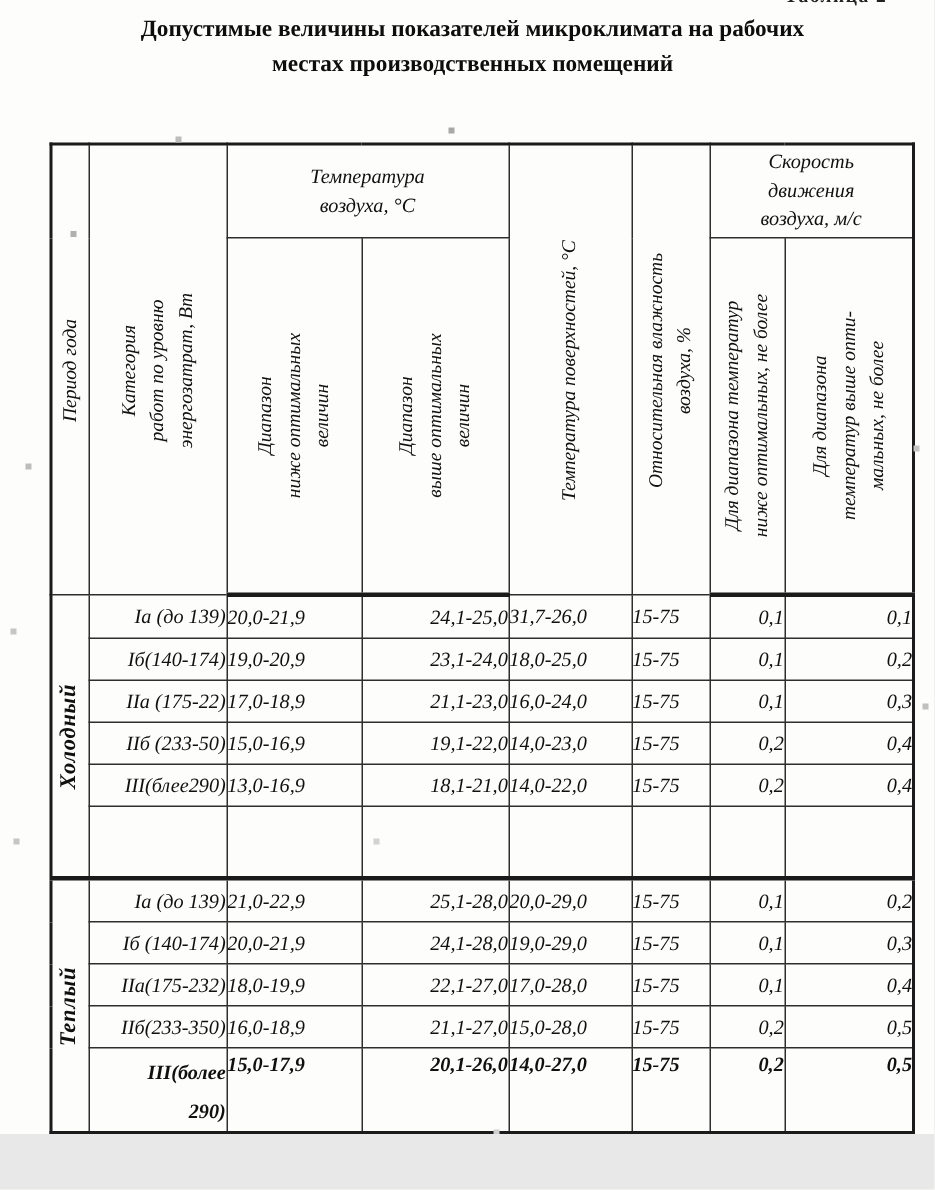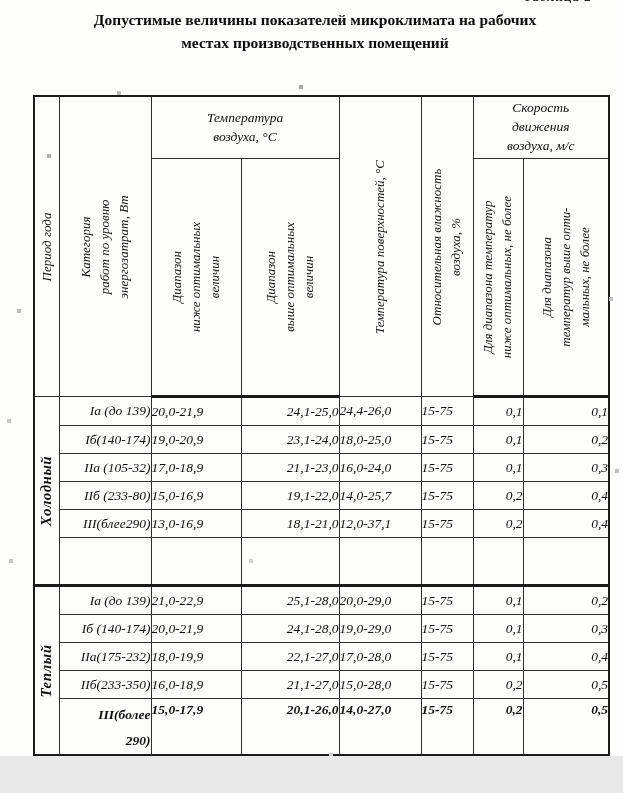--- a/index.html
+++ b/index.html
@@ -123,57 +123,57 @@
     </thead>
 
     <tbody class="cold">
       <tr>
         <td rowspan="6" class="period-cell">
           <div class="vtext">Холодный</div>
         </td>
         <td class="cat">Ia (до 139)</td>
         <td class="ar">20,0-21,9</td>
         <td class="ac">24,1-25,0</td>
-        <td class="ar">24,4-26,0</td>
+        <td class="ar">31,7-26,0</td>
         <td class="ar">15-75</td>
         <td class="ac">0,1</td>
         <td class="ac">0,1</td>
       </tr>
       <tr>
         <td class="cat">Iб(140-174)</td>
         <td class="ar">19,0-20,9</td>
         <td class="ac">23,1-24,0</td>
         <td class="ar">18,0-25,0</td>
         <td class="ar">15-75</td>
         <td class="ac">0,1</td>
         <td class="ac">0,2</td>
       </tr>
       <tr>
-        <td class="cat">IIа (105-32)</td>
+        <td class="cat">IIа (175-22)</td>
         <td class="ar">17,0-18,9</td>
         <td class="ac">21,1-23,0</td>
         <td class="ar">16,0-24,0</td>
         <td class="ar">15-75</td>
         <td class="ac">0,1</td>
         <td class="ac">0,3</td>
       </tr>
       <tr>
-        <td class="cat">IIб (233-80)</td>
+        <td class="cat">IIб (233-50)</td>
         <td class="ar">15,0-16,9</td>
         <td class="ac">19,1-22,0</td>
-        <td class="ar">14,0-25,7</td>
+        <td class="ar">14,0-23,0</td>
         <td class="ar">15-75</td>
         <td class="ac">0,2</td>
         <td class="ac">0,4</td>
       </tr>
       <tr>
         <td class="cat">III(блее290)</td>
         <td class="ar">13,0-16,9</td>
         <td class="ac">18,1-21,0</td>
-        <td class="ar">12,0-37,1</td>
+        <td class="ar">14,0-22,0</td>
         <td class="ar">15-75</td>
         <td class="ac">0,2</td>
         <td class="ac">0,4</td>
       </tr>
       <tr class="spacer">
         <td></td>
         <td></td>
         <td></td>
         <td></td>
         <td></td>

